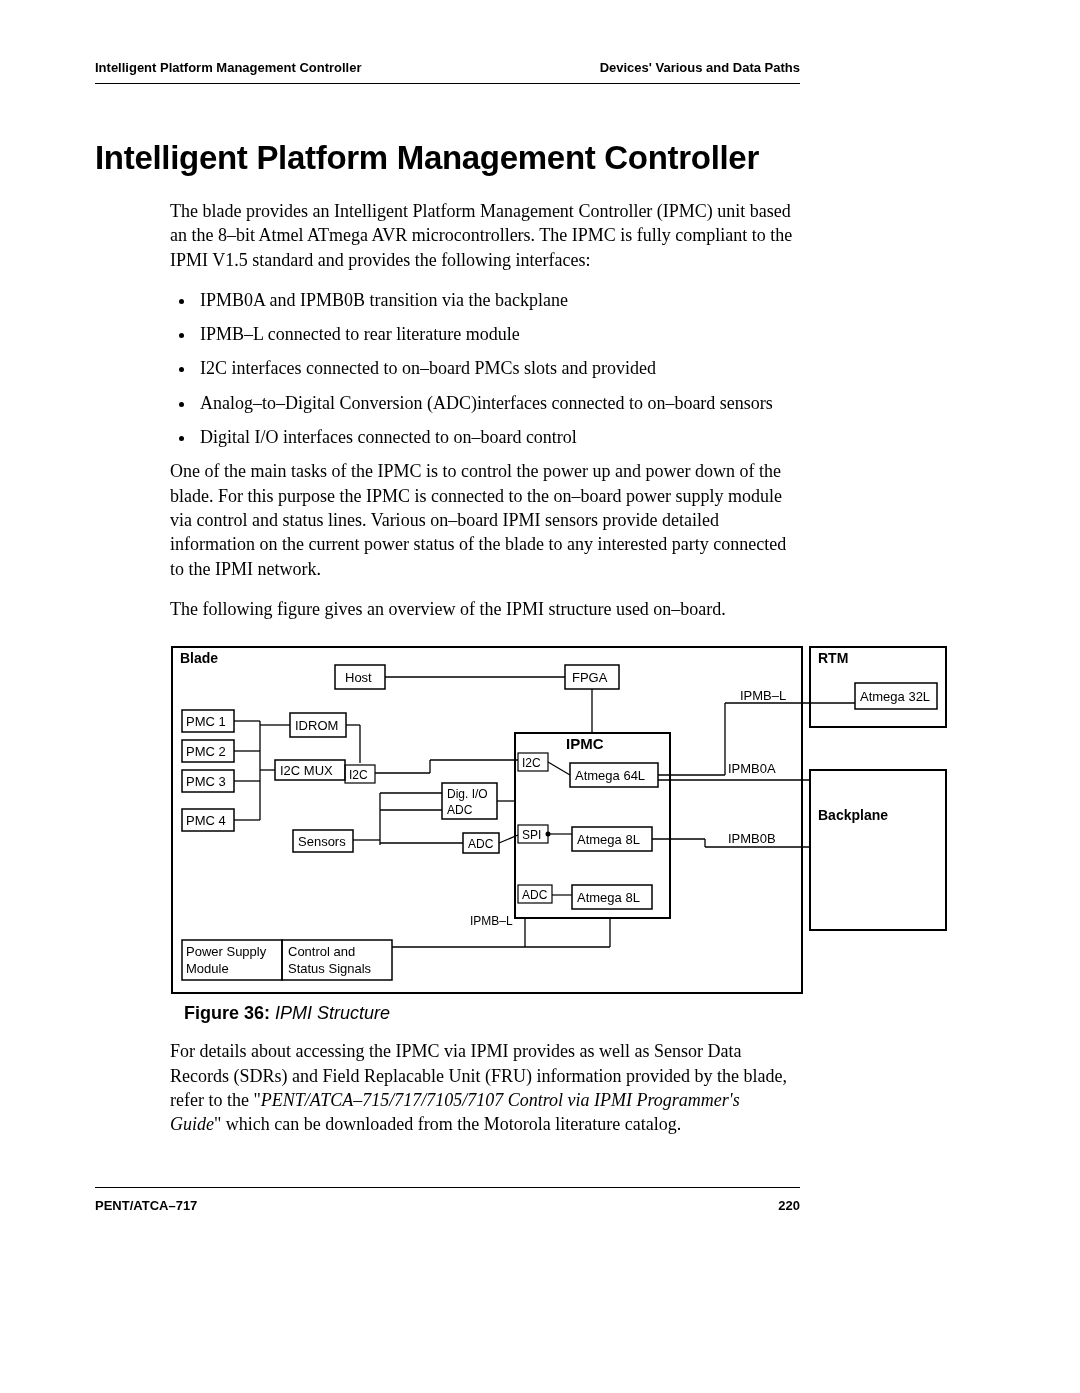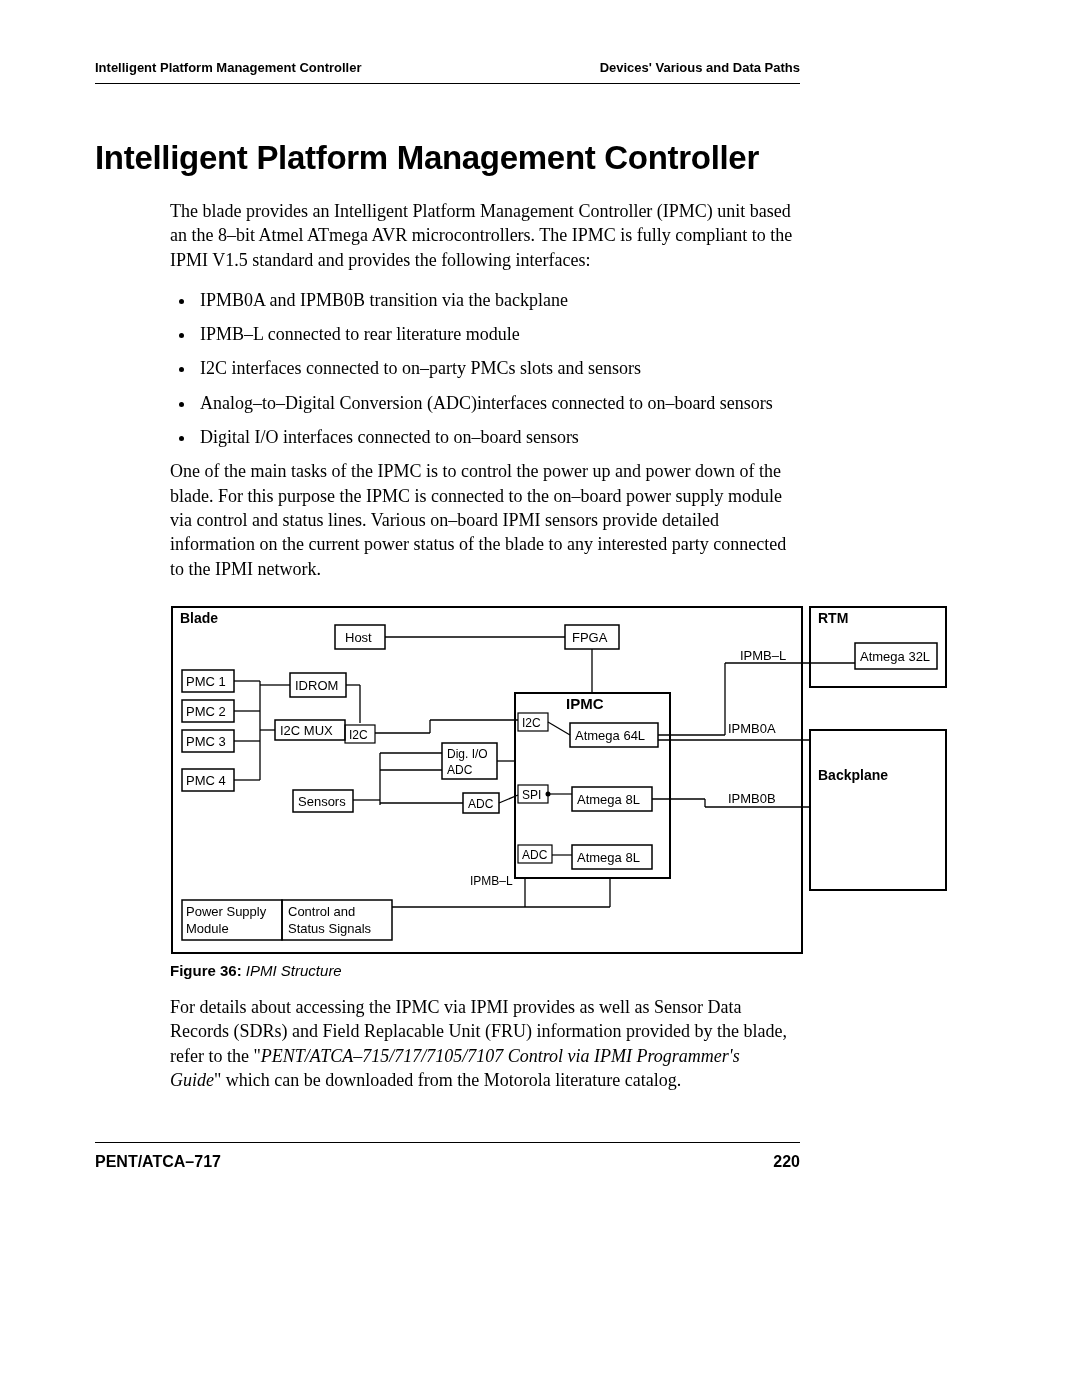--- a/index.html
+++ b/index.html
@@ -49,31 +49,31 @@
     padding-left: 4px;
   }
   .italic { font-style: italic; }
   .diagram-wrap {
     margin: 24px 0 6px 0;
     width: 780px;
   }
   svg { display: block; }
   .fig-caption {
     font-family: Arial, Helvetica, sans-serif;
-    font-size: 15px;
-    margin: 6px 0 14px 0;
+    font-size: 18px;
+    margin: 6px 0 14px 14px;
   }
   .fig-caption .lbl { font-weight: bold; }
   .fig-caption .title { font-style: italic; }
   .footer {
     display: flex;
     justify-content: space-between;
     font-family: Arial, Helvetica, sans-serif;
     font-weight: bold;
-    font-size: 16px;
+    font-size: 13px;
     border-top: 1.5px solid #000;
     padding-top: 10px;
     margin-top: 50px;
   }
   text { font-family: Arial, Helvetica, sans-serif; }
 </style>
 </head>
 <body>
 
 <div class="page">
@@ -83,26 +83,27 @@
   </div>
 
   <h1>Intelligent Platform Management Controller</h1>
 
   <div class="body-text">
     <p class="para">The blade provides an Intelligent Platform Management Controller (IPMC) unit based an the 8–bit Atmel ATmega AVR microcontrollers. The IPMC is fully compliant to the IPMI V1.5 standard and provides the following interfaces:</p>
 
     <ul class="bullets">
       <li>IPMB0A and IPMB0B transition via the backplane</li>
       <li>IPMB–L connected to rear literature module</li>
-      <li>I2C interfaces connected to on–party PMCs slots and sensors</li>
+      <li>I2C interfaces connected to on–board PMCs slots and provided</li>
       <li>Analog–to–Digital Conversion (ADC)interfaces connected to on–board sensors</li>
-      <li>Digital I/O interfaces connected to on–board sensors</li>
+      <li>Digital I/O interfaces connected to on–board control</li>
     </ul>
 
     <p class="para">One of the main tasks of the IPMC is to control the power up and power down of the blade. For this purpose the IPMC is connected to the on–board power supply module via control and status lines. Various on–board IPMI sensors provide detailed information on the current power status of the blade to any interested party connected to the IPMI network.</p>
+    <p class="para">The following figure gives an overview of the IPMI structure used on–board.</p>
 
     <div class="diagram-wrap">
       <svg width="780" height="350" viewBox="0 0 780 350">
 
         <rect x="2" y="2" width="630" height="346" fill="none" stroke="#000" stroke-width="2"></rect>
         <text x="10" y="18" font-size="14" font-weight="bold">Blade</text>
 
         <rect x="640" y="2" width="136" height="80" fill="none" stroke="#000" stroke-width="2"></rect>
         <text x="648" y="18" font-size="14" font-weight="bold">RTM</text>
 

